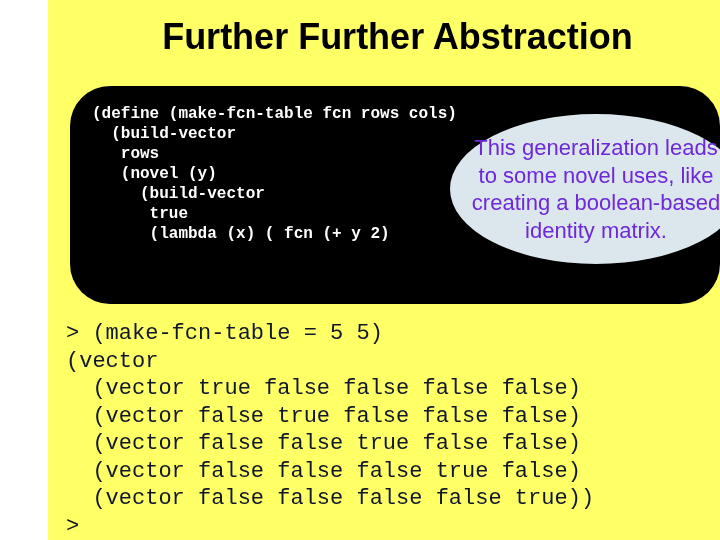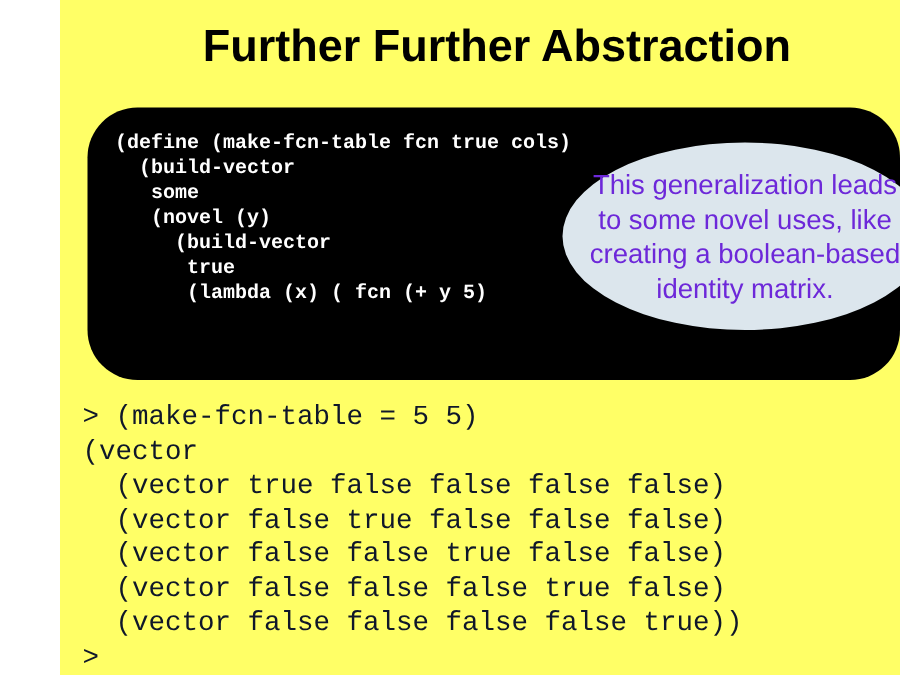--- a/index.html
+++ b/index.html
@@ -75,27 +75,27 @@
   }
 </style>
 </head>
 <body>
 
 <div class="slide">
 
   <div class="title">Further Further Abstraction</div>
 
   <div class="code-box">
-    <pre><span>(define (make-fcn-table fcn true cols)</span>
+    <pre><span>(define (make-fcn-table fcn rows cols)</span>
 <span>  (build-vector</span>
-<span>   some</span>
+<span>   rows</span>
 <span>   (novel (y)</span>
 <span>     (build-vector</span>
 <span>      true</span>
-<span>      (lambda (x) ( fcn (+ y 5)</span></pre>
+<span>      (lambda (x) ( fcn (+ y 2)</span></pre>
   </div>
 
   <div class="callout">
     <span>This generalization leads to some novel uses, like creating a boolean-based identity matrix.</span>
   </div>
 
   <div class="output">
     <pre><span>&gt; (make-fcn-table = 5 5)</span>
 <span>(vector</span>
 <span>  (vector true false false false false)</span>

